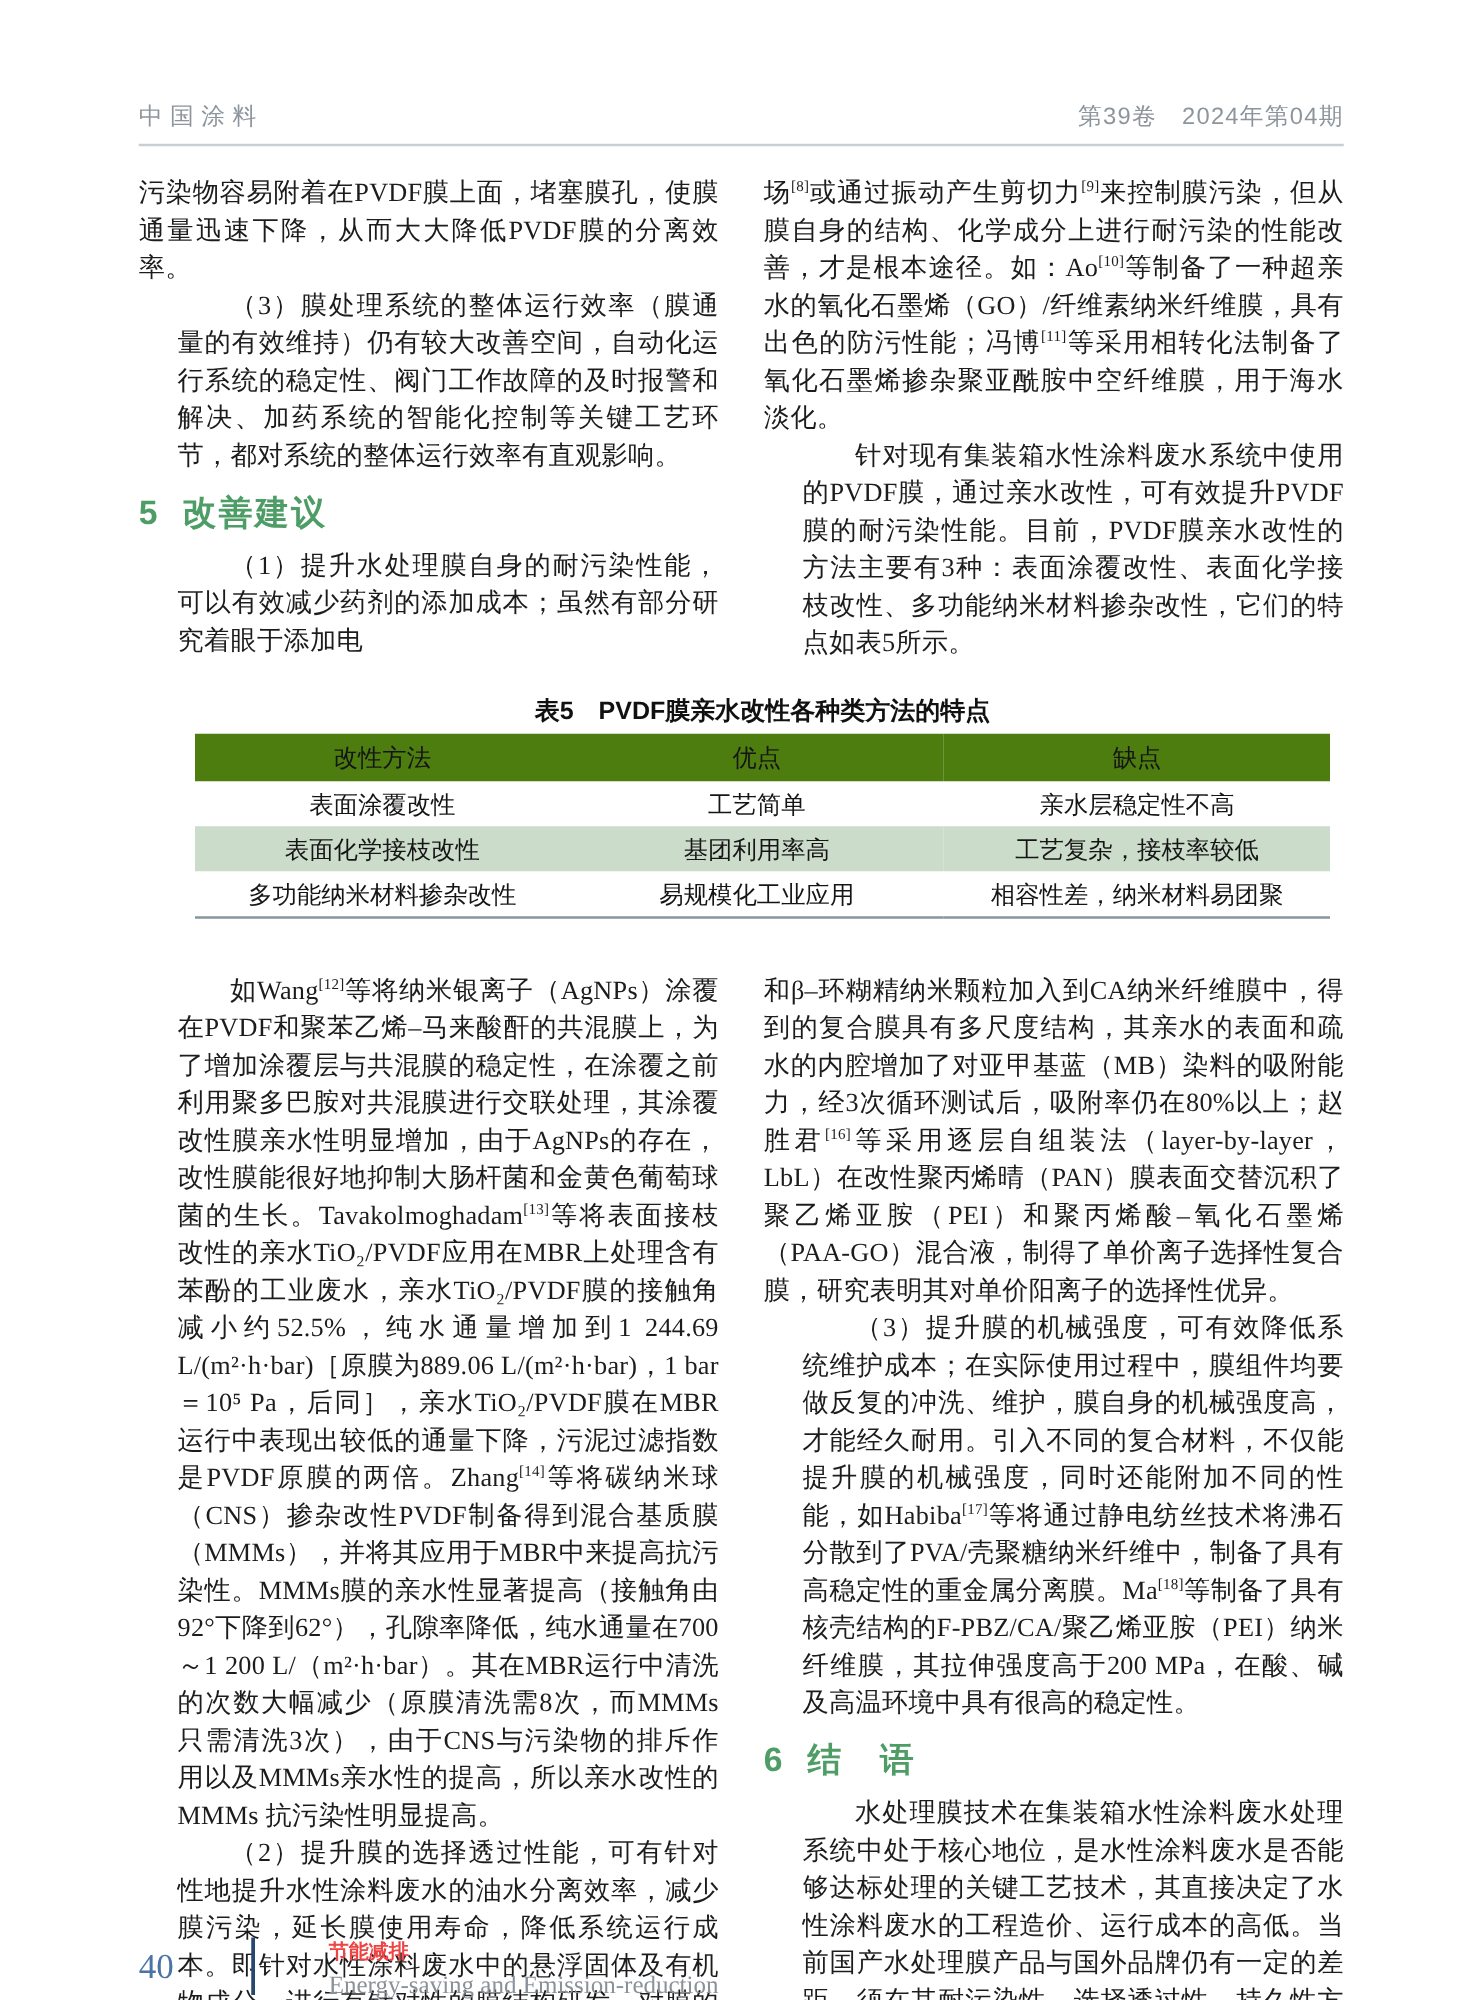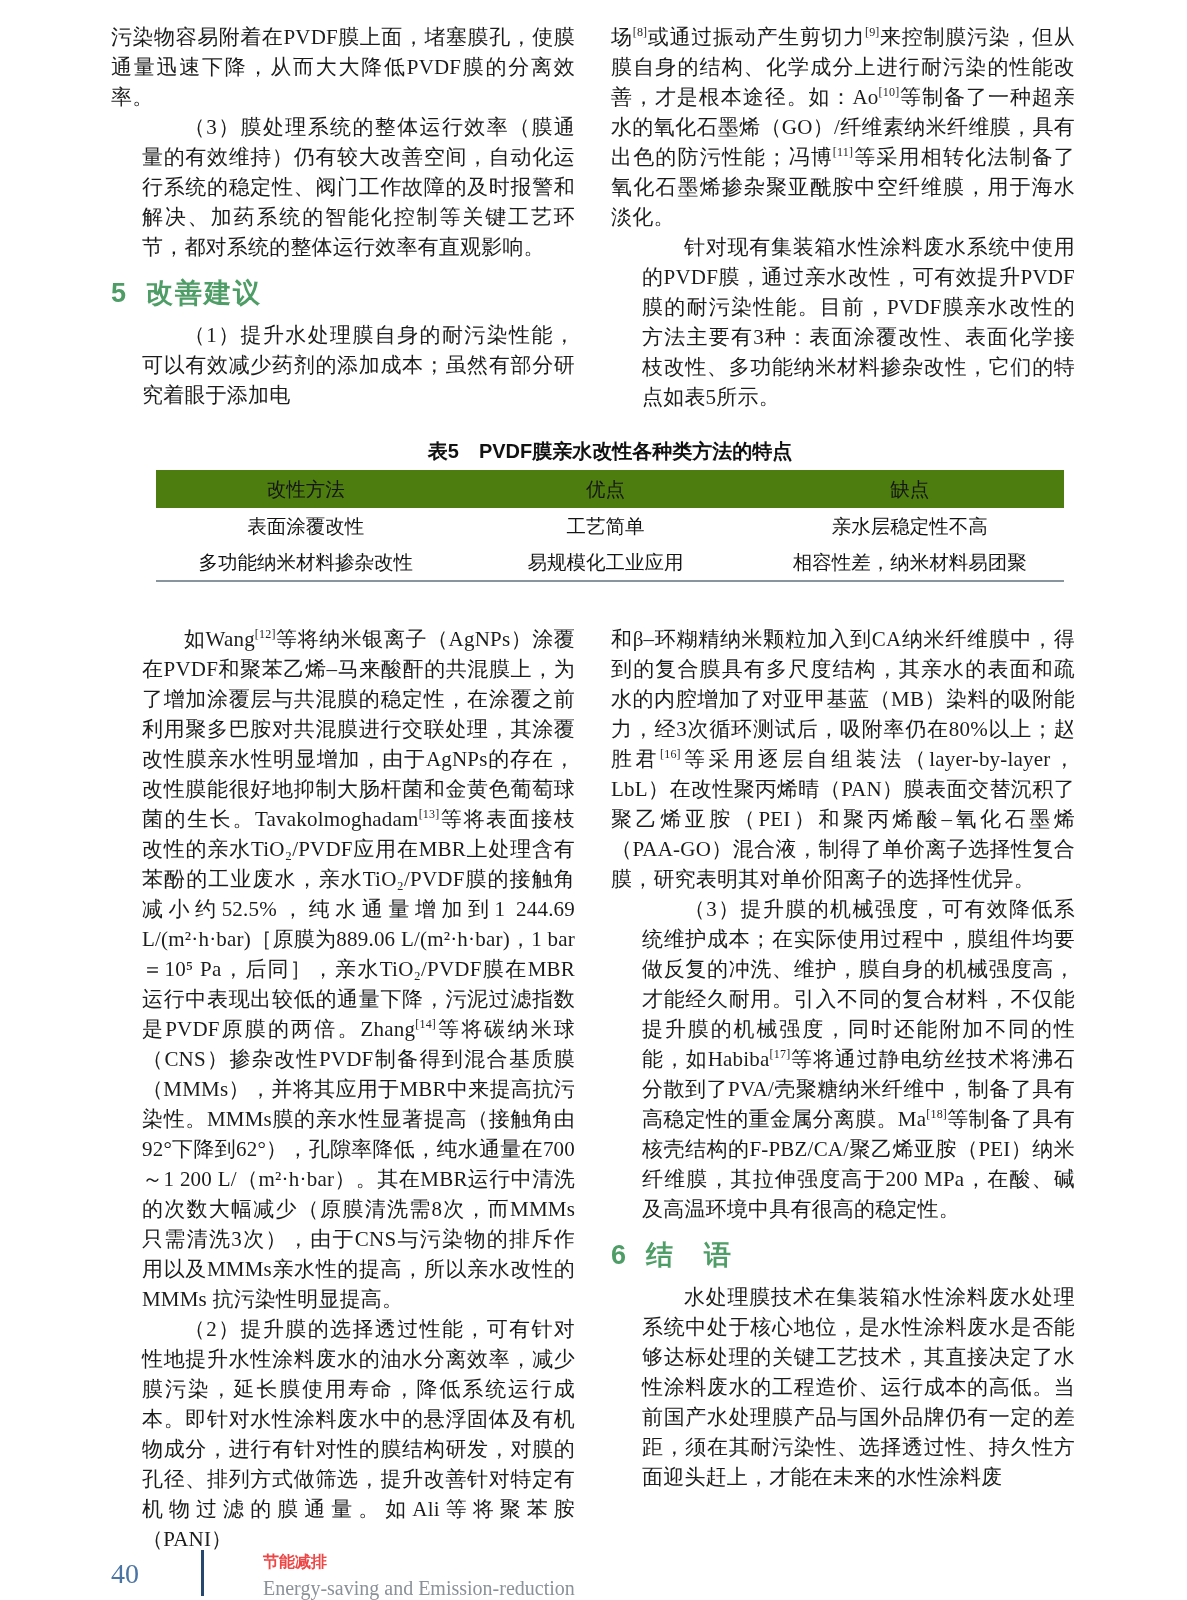--- a/index.html
+++ b/index.html
@@ -85,20 +85,24 @@
   .footer-col-subtitle {
     font-family:"Liberation Serif","DejaVu Serif",serif;
     font-size:20px; color:#8b9198; margin-top:3px;
   }
 </style>
 </head>
 <body>
 
 <div class="page">
 
+  <div class="header-row">
+    <span class="journal-name">中国涂料</span>
+    <span class="issue-info">第39卷　2024年第04期</span>
+  </div>
 
   <div class="cols top-cols">
     <div class="col">
       <p>污染物容易附着在PVDF膜上面，堵塞膜孔，使膜通量迅速下降，从而大大降低PVDF膜的分离效率。</p>
       <p class="indent">（3）膜处理系统的整体运行效率（膜通量的有效维持）仍有较大改善空间，自动化运行系统的稳定性、阀门工作故障的及时报警和解决、加药系统的智能化控制等关键工艺环节，都对系统的整体运行效率有直观影响。</p>
       <h2 class="section">
         <span class="sec-num">5</span>
         <span>改善建议</span>
       </h2>
       <p class="indent">（1）提升水处理膜自身的耐污染性能，可以有效减少药剂的添加成本；虽然有部分研究着眼于添加电</p>
@@ -117,20 +121,25 @@
           <th>改性方法</th>
           <th>优点</th>
           <th>缺点</th>
         </tr>
       </thead>
       <tbody>
           <tr>
             <td>表面涂覆改性</td>
             <td>工艺简单</td>
             <td>亲水层稳定性不高</td>
+          </tr>
+          <tr class="alt">
+            <td>表面化学接枝改性</td>
+            <td>基团利用率高</td>
+            <td>工艺复杂，接枝率较低</td>
           </tr>
           <tr>
             <td>多功能纳米材料掺杂改性</td>
             <td>易规模化工业应用</td>
             <td>相容性差，纳米材料易团聚</td>
           </tr>
         </tbody>
     </table>
   </div>
 

